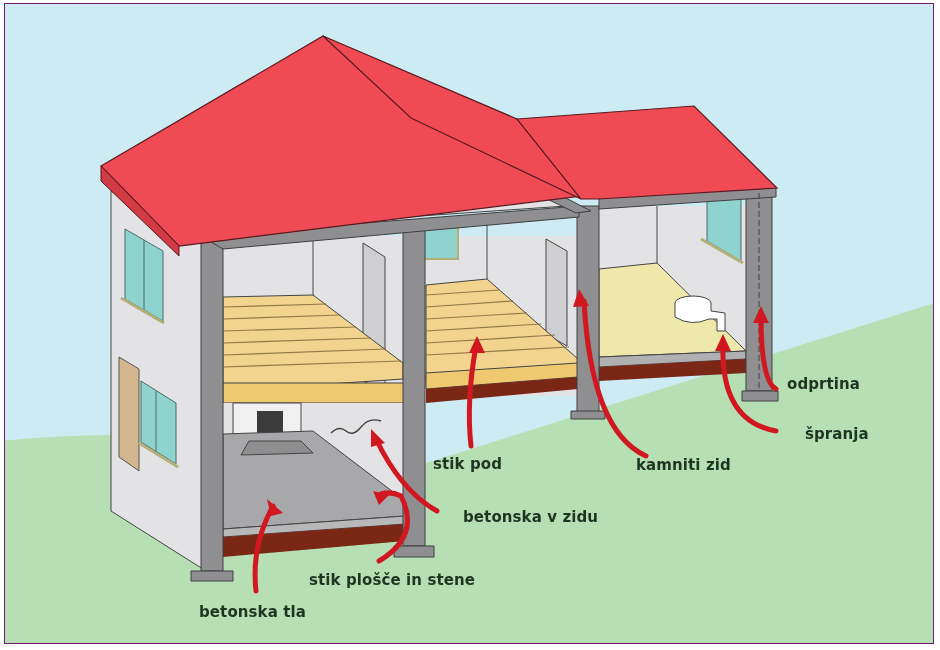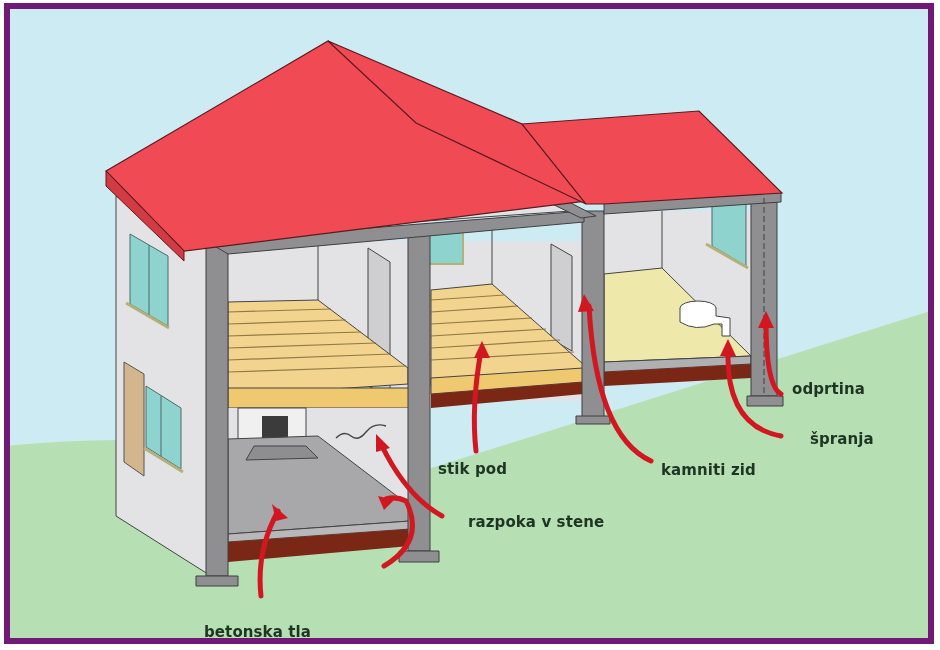--- a/index.html
+++ b/index.html
@@ -1,17 +1,17 @@
 <!DOCTYPE html>
 <html><head>
 <meta charset="utf-8">
 <style>
   html, body { margin: 0; padding: 0; background: #ffffff; }
   body { width: 940px; height: 650px; overflow: hidden; position: relative; font-family: "DejaVu Sans", sans-serif; }
-  .frame { position: absolute; left: 4px; top: 3px; width: 930px; height: 641px; border: 6px solid #701a75; box-sizing: border-box; overflow: hidden; }
+  .frame { position: absolute; left: 4px; top: 3px; width: 930px; height: 641px; border: 1px solid #701a75; box-sizing: border-box; overflow: hidden; }
   svg.scene { position: absolute; left: 0; top: 0; }
   .label { position: absolute; font-family: "DejaVu Sans", sans-serif; font-size: 15px; font-weight: bold; color: #1f3524; white-space: nowrap; letter-spacing: 0.1px; }
 </style>
 </head>
 <body>
 
 <div class="frame">
 <svg class="scene" width="930" height="641" viewBox="4 3 930 641">
 
   <rect x="0" y="0" width="940" height="650" fill="#cdebf2"></rect>
@@ -115,17 +115,18 @@
     <polygon points="476,335 484,352 468,352"></polygon>
     <polygon points="578,288 588,305 572,306"></polygon>
     <polygon points="722,333 730,350 714,350"></polygon>
     <polygon points="760,305 768,322 752,322"></polygon>
     <polygon points="372,490 388,494 378,504"></polygon>
   </g>
 </svg>
 
 <div class="label" style="left:782px; top:371px;">odprtina</div>
 <div class="label" style="left:800px; top:421px;">špranja</div>
-<div class="label" style="left:651px; top:452px;">kamniti zid</div>
+<div class="label" style="left:631px; top:452px;">kamniti zid</div>
 <div class="label" style="left:428px; top:451px;">stik pod</div>
-<div class="label" style="left:458px; top:504px;">razpoka v stene</div>
-<div class="label" style="left:194px; top:599px;margin-top:15px;">betonska tla</div>
+<div class="label" style="left:458px; top:504px;">betonska v zidu</div>
+<div class="label" style="left:304px; top:567px;">stik plošče in stene</div>
+<div class="label" style="left:194px; top:599px;">betonska tla</div>
 </div>
 
 </body></html>

